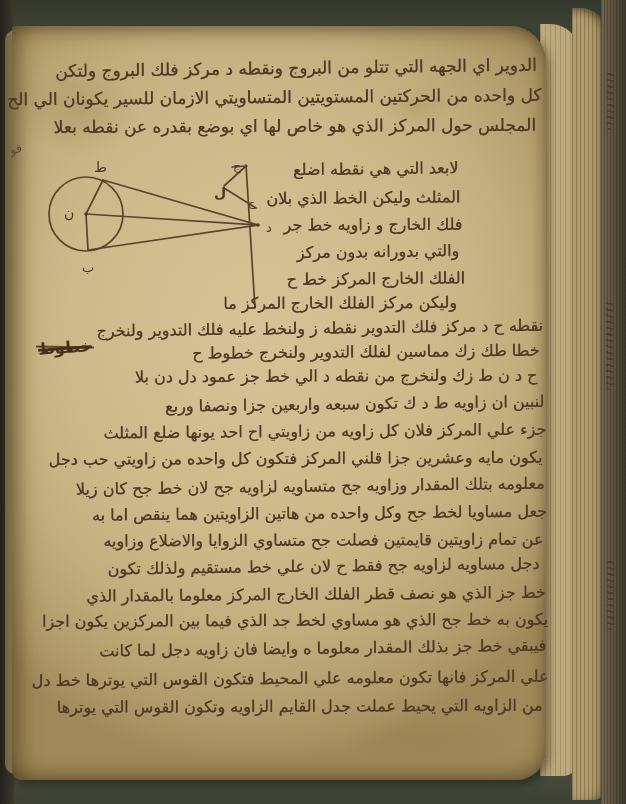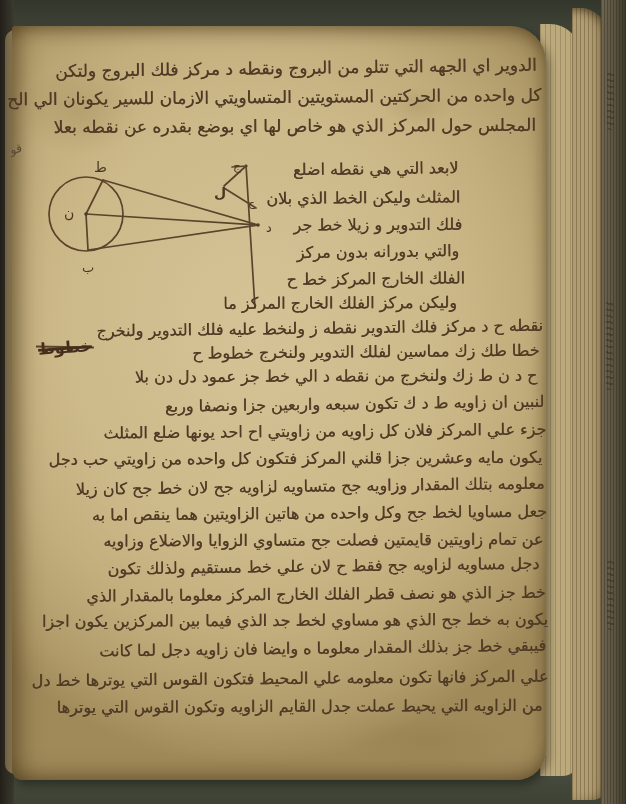--- a/index.html
+++ b/index.html
@@ -115,21 +115,21 @@
       <text x="186" y="42" font-size="14" font-weight="bold">ل</text>
     </svg>
 
     <div class="text-layer" id="text-layer" dir="rtl">
 
     <div class="line big" style="top: 34px; right: 6px; transform: rotate(-0.25deg);">الدوير اي الجهه التي تتلو من البروج ونقطه د مركز فلك البروج ولتكن</div>
         <div class="line big" style="top: 63px; right: 2px; transform: rotate(0deg);">كل واحده من الحركتين المستويتين المتساويتي الازمان للسير يكونان الي الح</div>
         <div class="line big" style="top: 92px; right: 8px; transform: rotate(0.25deg);">المجلس حول المركز الذي هو خاص لها اي بوضع بقدره عن نقطه بعلا</div>
         <div class="line" style="top: 136px; right: 86px; transform: rotate(-0.25deg);">لابعد التي هي نقطه اضلع</div>
         <div class="line" style="top: 165px; right: 84px; transform: rotate(0deg);">المثلث وليكن الخط الذي بلان</div>
-        <div class="line" style="top: 192px; right: 82px; transform: rotate(0.25deg);">فلك التدوير و زيلا خط جر</div>
+        <div class="line" style="top: 192px; right: 82px; transform: rotate(0.25deg);">فلك الخارج و زاويه خط جر</div>
         <div class="line" style="top: 219px; right: 86px; transform: rotate(-0.25deg);">والتي بدورانه بدون مركز</div>
         <div class="line" style="top: 246px; right: 80px; transform: rotate(0deg);">الفلك الخارج المركز خط ح</div>
         <div class="line" style="top: 270px; right: 88px; transform: rotate(0.25deg);">وليكن مركز الفلك الخارج المركز ما</div>
         <div class="line" style="top: 295px; right: 2px; transform: rotate(-0.25deg);">نقطه ح د مركز فلك التدوير نقطه ز ولنخط عليه فلك التدوير ولنخرج</div>
         <div class="line" style="top: 319px; right: 6px; transform: rotate(0deg);">خطا طك زك مماسين لفلك التدوير ولنخرج خطوط ح</div>
         <div class="line" style="top: 343px; right: 8px; transform: rotate(0.25deg);">ح د ن ط زك ولنخرج من نقطه د الي خط جز عمود دل دن بلا</div>
         <div class="line" style="top: 371px; right: 2px; transform: rotate(-0.25deg);">لنبين ان زاويه ط د ك تكون سبعه واربعين جزا ونصفا وربع</div>
         <div class="line" style="top: 398px; right: 0px; transform: rotate(0deg);">جزء علي المركز فلان كل زاويه من زاويتي اح احد يونها ضلع المثلث</div>
         <div class="line" style="top: 425px; right: 4px; transform: rotate(0.25deg);">يكون مايه وعشرين جزا قلني المركز فتكون كل واحده من زاويتي حب دجل</div>
         <div class="line" style="top: 453px; right: 2px; transform: rotate(-0.25deg);">معلومه بتلك المقدار وزاويه جح متساويه لزاويه جح لان خط جح كان زيلا</div>

